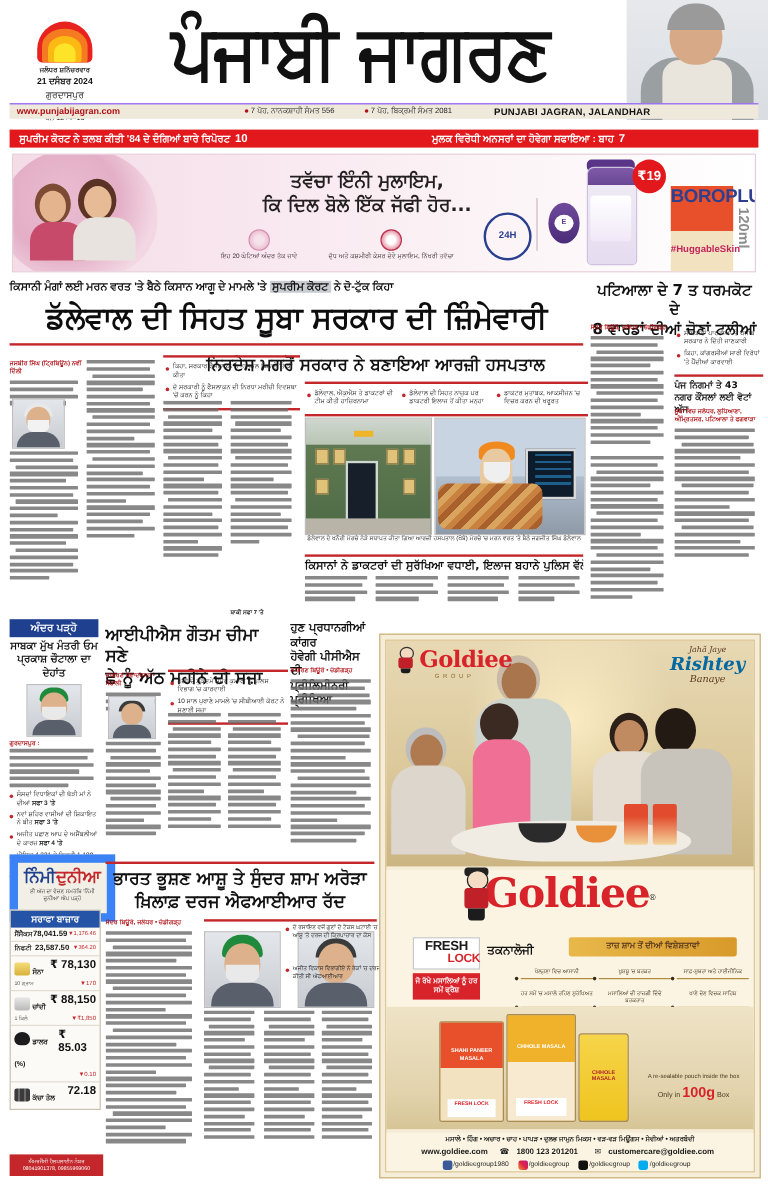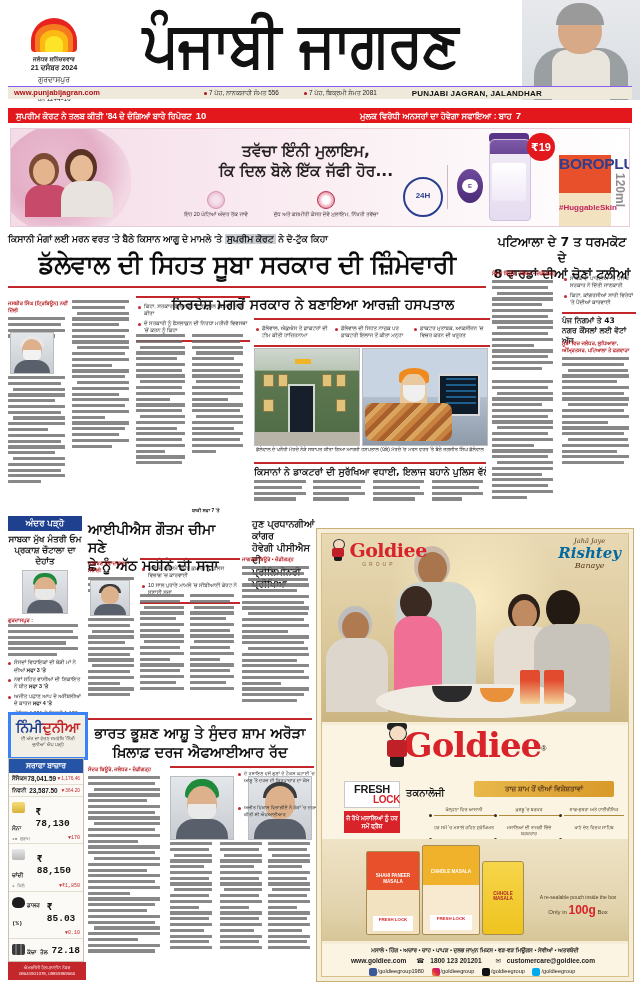--- a/index.html
+++ b/index.html
@@ -147,33 +147,33 @@
 
   
   .boxhd{background:#1f3f8f;color:#fff;font-size:8.6px;font-weight:bold;text-align:center;
      padding:2px 0;letter-spacing:.2px;}
 
   .andar{position:absolute;left:8px;top:516px;width:74px;}
   .andar .t{font-family:"DejaVu Sans",sans-serif;font-weight:bold;font-size:8.6px;line-height:11px;
      text-align:center;color:#111;margin:3px 0;}
 
   .nimmi{position:absolute;left:8px;top:712px;width:74px;height:42px;
-     background:#f2efe6;border:3px solid #3b82f6;text-align:center;}
+     background:#f2efe6;border:7px solid #3b82f6;text-align:center;}
   .nimmi .n1{font-family:"DejaVu Sans",sans-serif;font-size:14px;font-weight:bold;color:#1f3f8f;line-height:18px;margin-top:3px;}
   .nimmi .n1 em{font-style:normal;color:#c3272b;}
   .nimmi .n2{font-size:4.6px;line-height:6px;color:#333;padding:0 3px;}
 
   .market{position:absolute;left:8px;top:758px;width:74px;border:1px solid #c9c2b2;background:#fbfaf6;}
   .market .hd{background:#2554a6;color:#fff;font-size:7.6px;font-weight:bold;text-align:center;padding:2px 0;}
   .mrow{display:flex;align-items:center;justify-content:space-between;padding:2px 3px;
      border-bottom:1px solid #e2ddd0;font-size:6px;}
   .mrow .nm{font-size:5.6px;font-weight:bold;color:#111;}
   .mdn{color:#c3272b;font-size:5px;text-align:right;padding:0 3px 2px;}
   .mbig{padding:2px 3px;border-bottom:1px solid #e2ddd0;}
-  .mbig .r1{display:flex;justify-content:space-between;align-items:center;font-family:Liberation Mono, monospace;}
+  .mbig .r1{display:flex;justify-content:space-between;align-items:flex-start;}
   .mbig .lab{font-size:5.8px;font-weight:bold;}
   .mbig .val{font-size:9.5px;font-weight:bold;}
   .mbig .sub{font-size:4.4px;color:#555;}
   .micon{width:13px;height:11px;border-radius:2px;display:inline-block;vertical-align:middle;margin-right:2px;}
   .mi-gold{background:linear-gradient(180deg,#f5dc7a,#d8b23a);}
   .mi-sil{background:linear-gradient(180deg,#e8e8e8,#b9b9b9);}
   .mi-dol{background:#1c1c1c;border-radius:50% 50% 40% 40%;}
   .mi-oil{background:repeating-linear-gradient(90deg,#3b3b3b 0 3px,#6b6b6b 3px 5px);}
 
   .helpline{position:absolute;left:8px;top:962px;width:74px;background:#c3272b;color:#fff;
@@ -769,21 +769,21 @@
       <div class="tl s88"></div>
       <div class="tl s95"></div>
       <div class="tl s66"></div>
     <div class="tl s95"></div>
       <div class="tl s88"></div>
       <div class="tl s95"></div>
       <div class="tl s78"></div>
     <div class="tl s95"></div>
   </div>
 
-  <div class="mhead" style="left:252px;top:518px;width:70px;font-size:9.6px;line-height:12px;">
+  <div class="mhead" style="left:242px;top:518px;width:70px;font-size:9.6px;line-height:12px;">
     <div>ਹੁਣ ਪ੍ਰਧਾਨਗੀਆਂ ਕਾਂਗਰ</div>
     <div>ਹੋਵੇਗੀ ਪੀਸੀਐਸ ਦੀ</div>
     <div>ਪ੍ਰੀਲਿਮੀਨਰੀ ਪ੍ਰੀਖਿਆ</div>
   </div>
   <div class="col" style="left:242px;top:556px;width:70px;height:154px;">
     <div class="byline">ਜਾਗਰਣ ਬਿਊਰੋ • ਚੰਡੀਗੜ੍ਹ</div>
     <div class="tl s95"></div>
       <div class="tl s88"></div>
       <div class="tl ind"></div>
       <div class="tl s95"></div>

